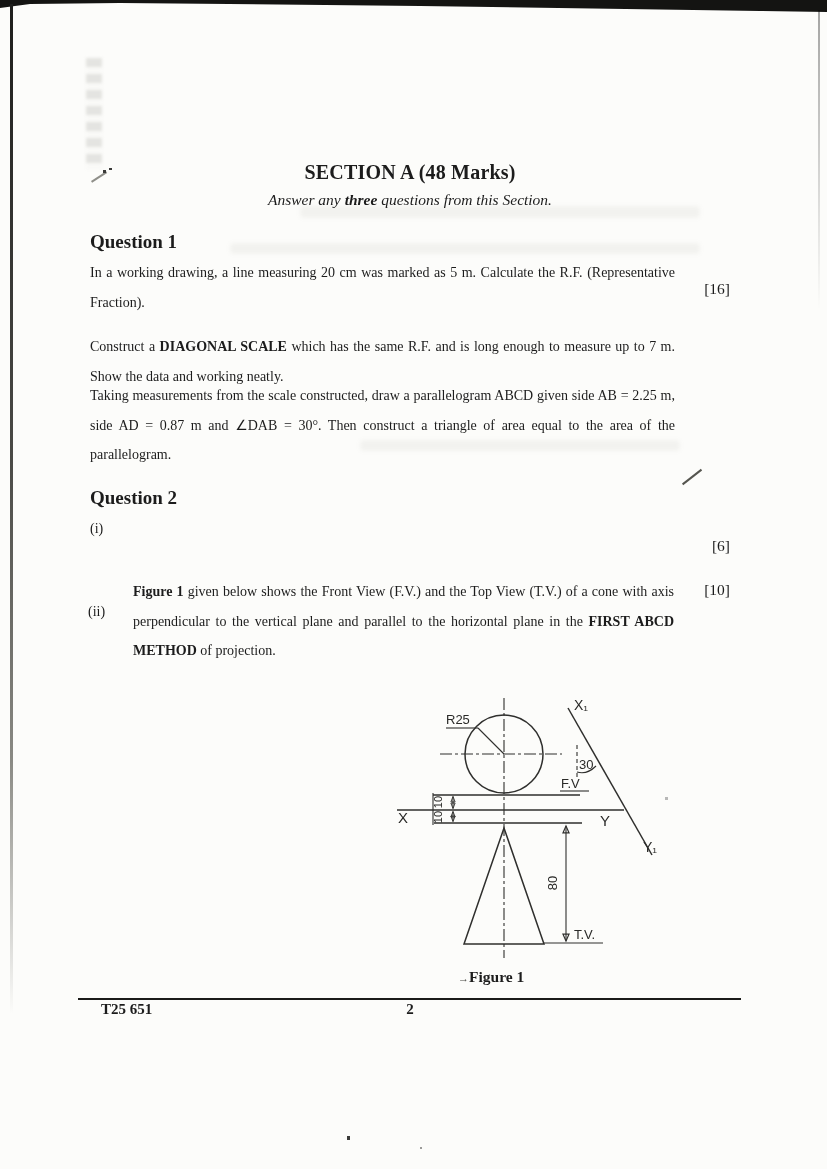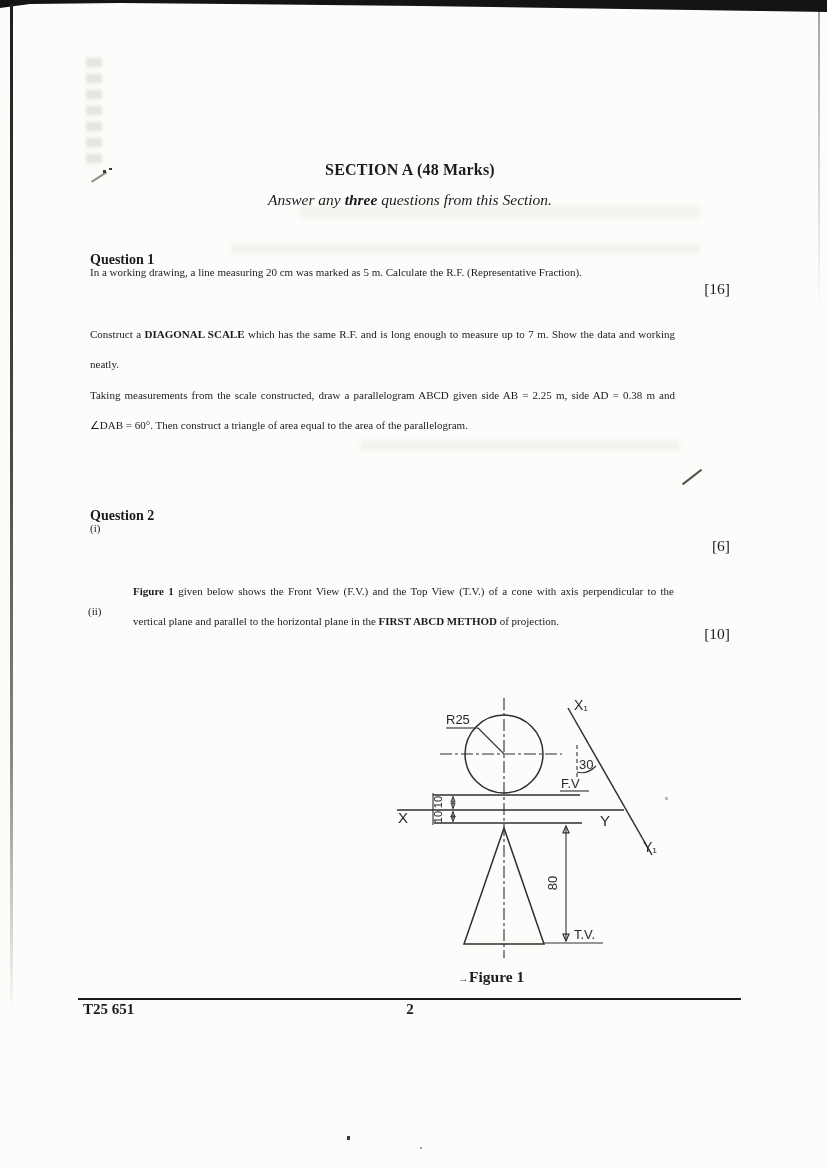--- a/index.html
+++ b/index.html
@@ -11,29 +11,29 @@
              clip-path:polygon(0 0,827px 0,827px 12px,760px 11px,420px 6px,120px 3px,30px 4px,0 8px);}
   .left-edge{left:10px;top:4px;width:2.5px;height:1010px;
              background:linear-gradient(to bottom,#1e1e1c 0%,#4a4a46 45%,#8a8a84 75%,rgba(0,0,0,0));}
   .right-edge{left:818px;top:10px;width:1.5px;height:300px;
               background:linear-gradient(to bottom,rgba(0,0,0,0.35),rgba(0,0,0,0));}
   .ghost{background:repeating-linear-gradient(to bottom,rgba(120,120,112,0.18) 0 9px,rgba(120,120,112,0.02) 9px 16px);
          filter:blur(1.5px);}
   .bleed{background:rgba(110,110,100,0.07);filter:blur(2px);border-radius:4px;}
   .speck{background:#3a3a38;}
   
-  .title{left:90px;top:161px;width:640px;text-align:center;font-weight:bold;font-size:16px;letter-spacing:.2px;}
+  .title{left:90px;top:161px;width:640px;text-align:center;font-weight:bold;font-size:20px;letter-spacing:.2px;}
   .subtitle{left:90px;top:191px;width:640px;text-align:center;font-style:italic;font-size:15.5px;}
-  .qhead{font-weight:bold;font-size:14px;margin-top:21px;}
-  .para{font-size:11px;line-height:29.5px;text-align:justify;}
+  .qhead{font-weight:bold;font-size:19px;}
+  .para{font-size:14px;line-height:29.5px;text-align:justify;}
   .plain{text-align:left;}
   .mark{font-size:15.5px;width:40px;text-align:right;margin-top:21px;}
   .caption{font-weight:bold;font-size:15.5px;}
   .footer-rule{left:78px;top:998px;width:663px;height:2px;background:#1b1b19;}
-  .footer-code{left:83px;top:1001px;font-weight:bold;font-size:15px;}
+  .footer-code{left:101px;top:1001px;font-weight:bold;font-size:15px;}
   .footer-page{left:90px;top:1001px;width:640px;text-align:center;font-weight:bold;font-size:15px;}
   
   svg text{font-family:"Liberation Sans", sans-serif;fill:#2a2a28;}
   svg line,svg path,svg circle{stroke:#2f2f2d;stroke-width:1.5;fill:none;}
   .cl{stroke-dasharray:12 3 3 3;stroke-width:1.1;}
   .dash{stroke-dasharray:4 3;stroke-width:1.1;}
   .thin{stroke-width:1.1;}
   .penmark{background:#8f8f89;}
 </style>
 </head>
@@ -58,35 +58,35 @@
   <div class="abs speck" style="left:665px;top:797px;width:3px;height:3px;opacity:.35;"></div>
 
   <div class="abs title">SECTION A (48 Marks)</div>
   <div class="abs subtitle">
     <span>Answer any </span><b>three</b><span> questions from this Section.</span>
   </div>
 
   <div class="abs qhead" style="left:90px;top:231px;">Question 1</div>
   <div class="abs para" style="left:90px;top:258px;width:585px;">In a working drawing, a line measuring 20 cm was marked as 5 m. Calculate the R.F. (Representative Fraction).</div>
   <div class="abs mark" style="left:690px;top:259px;">[16]</div>
-  <div class="abs para" style="left:90px;top:320px;width:585px;font-family:Liberation Serif, serif;">
+  <div class="abs para" style="left:90px;top:332px;width:585px;font-family:Liberation Serif, serif;">
     <span>Construct a </span><b>DIAGONAL SCALE</b><span> which has the same R.F. and is long enough to measure up to 7 m. Show the data and working neatly.</span>
   </div>
-  <div class="abs para" style="left:90px;top:381px;width:585px;">Taking measurements from the scale constructed, draw a parallelogram ABCD given side AB = 2.25 m, side AD = 0.38 m and ∠DAB = 60°. Then construct a triangle of area equal to the area of the parallelogram.</div>
+  <div class="abs para" style="left:90px;top:381px;width:585px;">Taking measurements from the scale constructed, draw a parallelogram ABCD given side AB = 2.25 m, side AD = 0.87 m and ∠DAB = 30°. Then construct a triangle of area equal to the area of the parallelogram.</div>
 
   <div class="abs qhead" style="left:90px;top:487px;">Question 2</div>
 
   <div class="abs para plain" style="left:90px;top:514px;">(i)</div>
   <div class="abs mark" style="left:690px;top:516px;">[6]</div>
 
   <div class="abs para plain" style="left:88px;top:597px;">(ii)</div>
   <div class="abs para" style="left:133px;top:577px;width:541px;">
     <b>Figure 1</b><span> given below shows the Front View (F.V.) and the Top View (T.V.) of a cone with axis perpendicular to the vertical plane and parallel to the horizontal plane in the </span><b>FIRST ABCD METHOD</b><span> of projection.</span>
   </div>
-  <div class="abs mark" style="left:690px;top:604px;">[10]</div>
+  <div class="abs mark" style="left:690px;top:560px;">[10]</div>
 
 
   <svg class="abs" style="left:390px;top:690px;" width="290" height="300" viewBox="0 0 290 300">
     <defs>
       <marker id="arr" viewBox="0 0 10 10" refX="9" refY="5" markerWidth="9" markerHeight="7" orient="auto-start-reverse">
         <path d="M0,1 L9,5 L0,9 z" fill="#2f2f2d" stroke="none"></path>
       </marker>
       <marker id="arrS" viewBox="0 0 10 10" refX="9" refY="5" markerWidth="7" markerHeight="5.5" orient="auto-start-reverse">
         <path d="M0,1.5 L9,5 L0,8.5 z" fill="#2f2f2d" stroke="none"></path>
       </marker>

